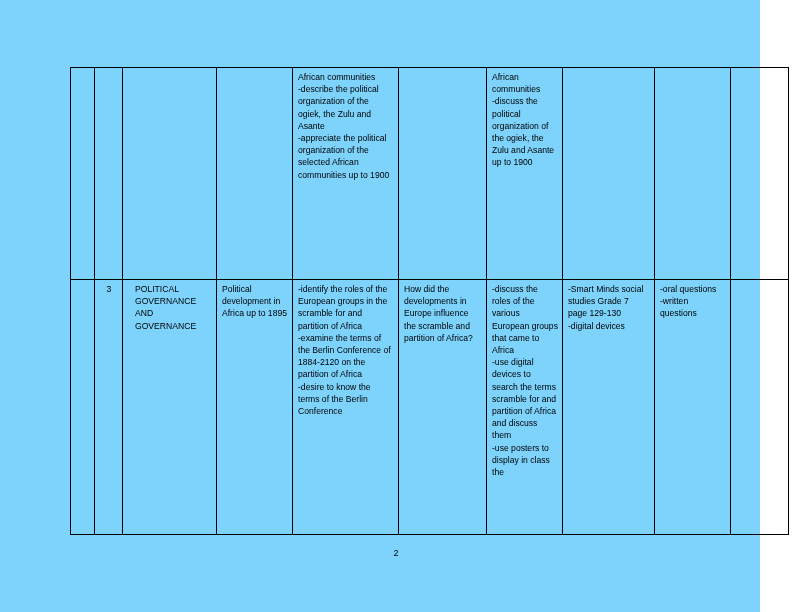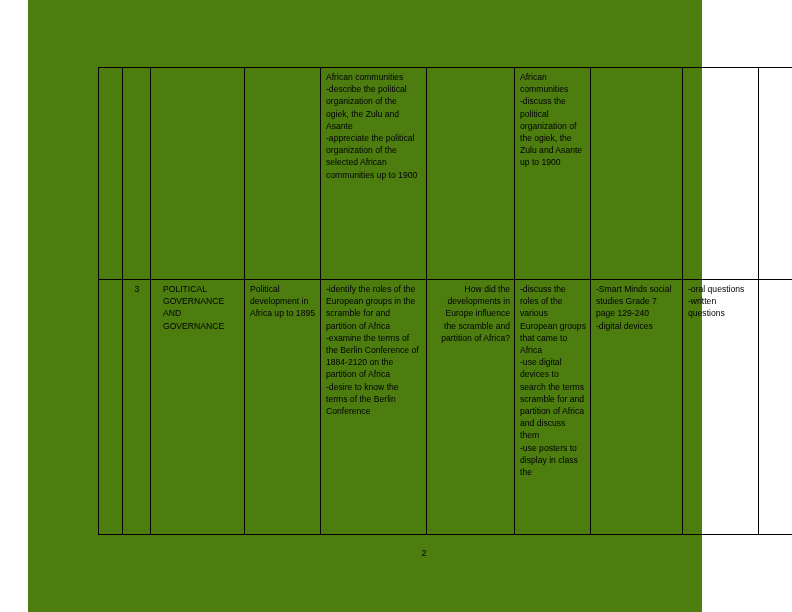--- a/index.html
+++ b/index.html
@@ -12,24 +12,23 @@
     height: 612px;
     font-family: "Liberation Sans", sans-serif;
     color: #000000;
     position: relative;
     overflow: hidden;
   }
   .page {
     position: absolute;
     left: 0;
     top: 0;
-    width: 674px;
+    width: 760px;
     height: 612px;
-    background: #4d7c0f;
-    margin-left: 28px;
+    background: #7dd3fc;
   }
   .doc-table {
     position: absolute;
     left: 70px;
     top: 67px;
     width: 652px;
     border-collapse: collapse;
     table-layout: fixed;
   }
   .doc-table td {
@@ -39,21 +38,21 @@
     font-size: 8.6px;
     line-height: 1.42;
     word-wrap: break-word;
     overflow-wrap: break-word;
   }
   .c0 { width: 14px; }
   .c1 { width: 18px; text-align: center; }
   .c2 { width: 84px; }
   .c3 { width: 66px; }
   .c4 { width: 96px; }
-  .c5 { width: 78px; text-align: right; }
+  .c5 { width: 78px; }
   .c6 { width: 66px; }
   .c7 { width: 82px; }
   .c8 { width: 66px; }
   .c9 { width: 48px; }
   .cell-text {
     white-space: pre-line;
     display: block;
   }
   .row-top td { height: 205px; }
   .row-bottom td { height: 248px; }
@@ -136,21 +135,21 @@
           </td>
         <td class="c5">
             <span class="cell-text">How did the developments in Europe influence the scramble and partition of Africa?</span>
           </td>
         <td class="c6">
             <span class="cell-text">-discuss the roles of the various European groups that came to Africa
 -use digital devices to search the terms scramble for and partition of Africa and discuss them
 -use posters to display in class the</span>
           </td>
         <td class="c7">
-            <span class="cell-text">-Smart Minds social studies Grade 7  page 129-240
+            <span class="cell-text">-Smart Minds social studies Grade 7  page 129-130
 -digital devices</span>
           </td>
         <td class="c8">
             <span class="cell-text">-oral questions
 -written questions</span>
           </td>
         <td class="c9">
             <span class="cell-text"></span>
           </td>
       </tr>

